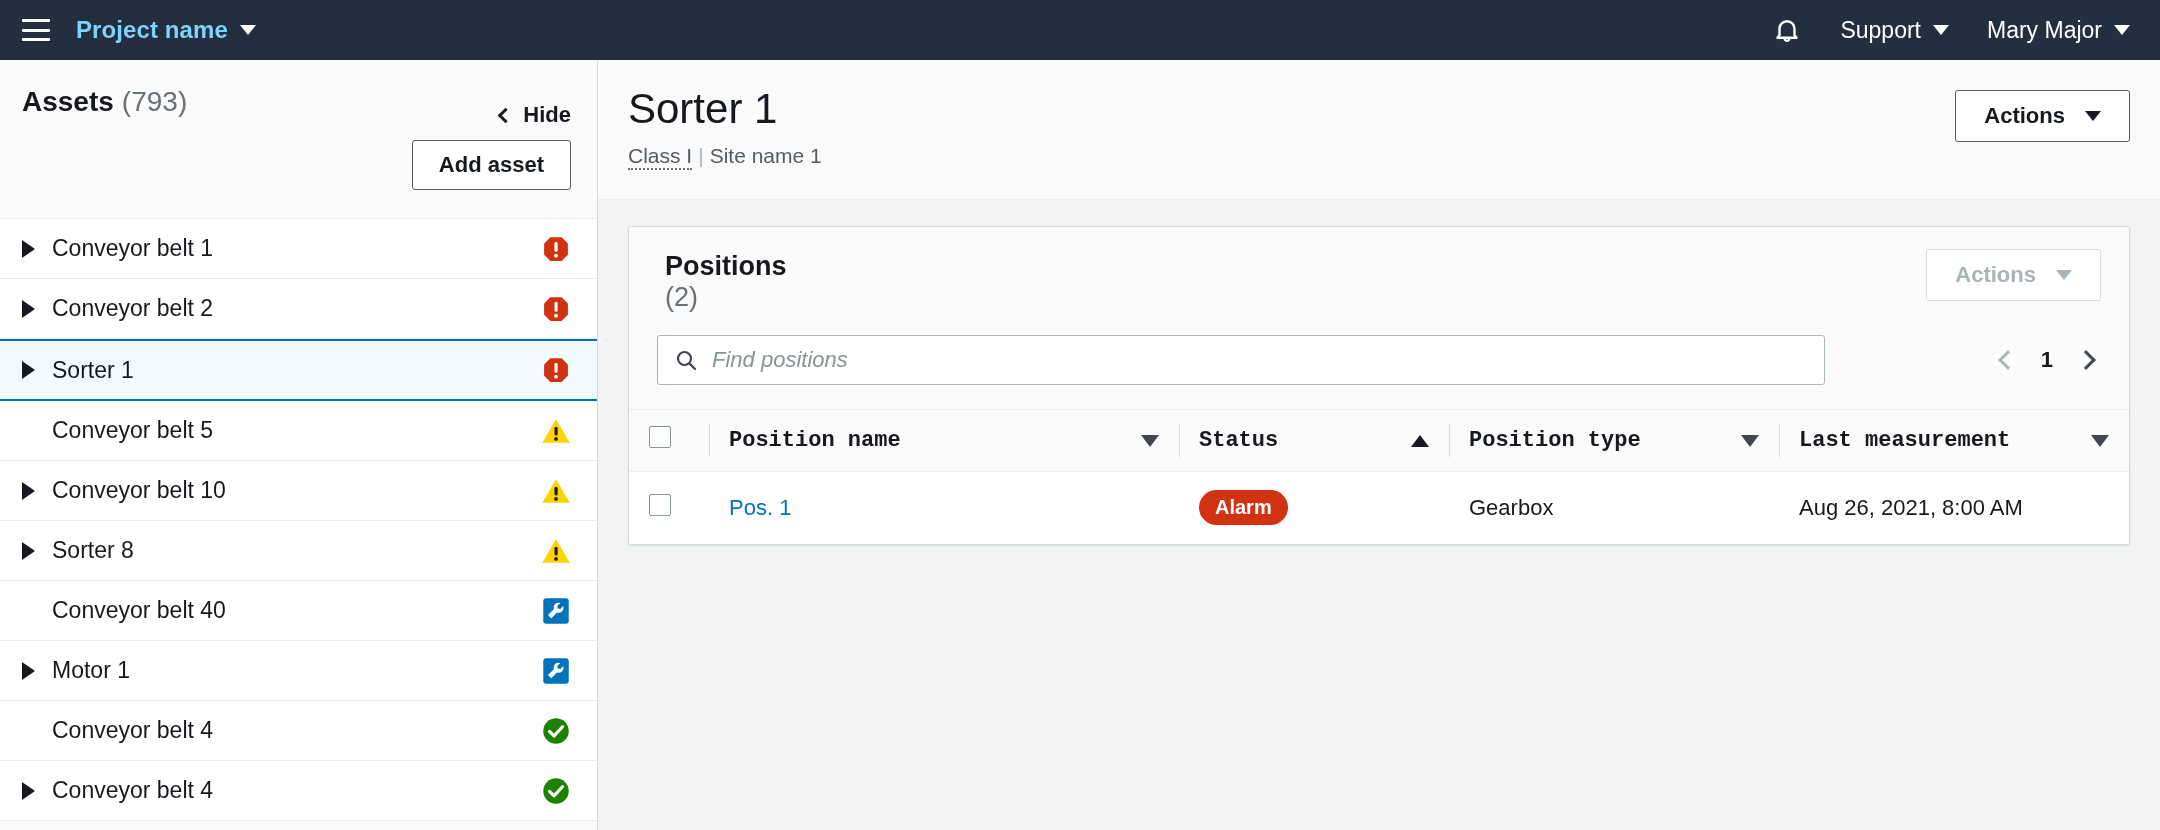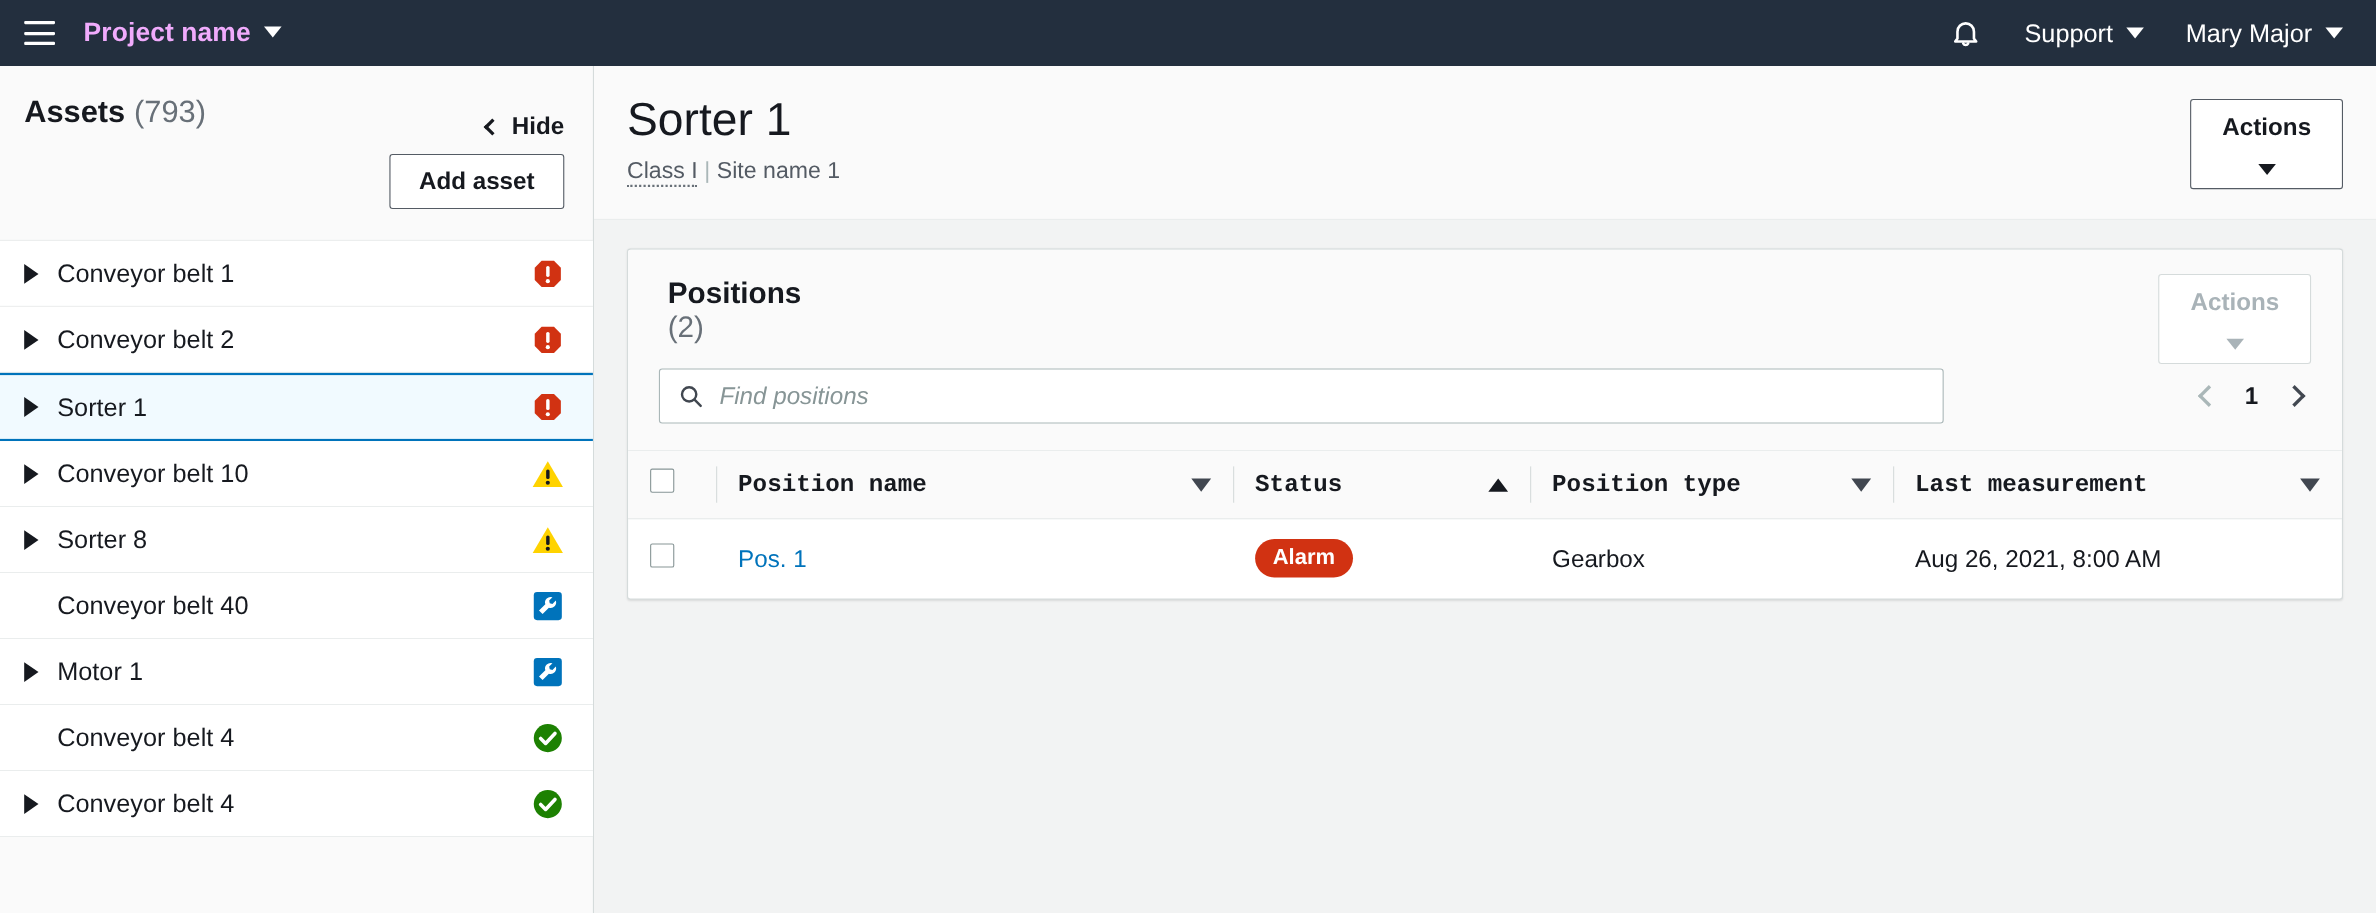--- a/index.html
+++ b/index.html
@@ -21,21 +21,21 @@
     color: #ffffff;
   }
   .hamburger {
     width: 28px; height: 22px;
     display: flex; flex-direction: column; justify-content: space-between;
     cursor: pointer;
     margin-right: 26px;
   }
   .hamburger span { display: block; height: 3px; background: #ffffff; border-radius: 1px; }
   .project-name {
-    font-size: 24px; font-weight: bold; color: #f0abfc;
+    font-size: 24px; font-weight: bold; color: #7dd3fc;
     letter-spacing: 0.1px;
   }
   .caret-down {
     display: inline-block;
     width: 0; height: 0;
     border-left: 8px solid transparent;
     border-right: 8px solid transparent;
     border-top: 10px solid #ffffff;
     margin-left: 12px;
     vertical-align: 3px;
@@ -46,21 +46,21 @@
     margin-left: 38px; cursor: pointer;
     display: flex; align-items: center;
   }
   .bell-icon { margin-left: 0; width: 30px; height: 30px; }
 
   
   .body-wrap { display: flex; height: 770px; }
 
   
   .sidebar {
-    width: 540px;
+    width: 598px;
     background: #fafafa;
     border-right: 1px solid #d5dbdb;
     display: flex; flex-direction: column;
     flex: none;
   }
   .sidebar-head {
     padding: 26px 26px 0 22px;
     position: relative;
     height: 158px;
   }
@@ -147,21 +147,20 @@
     background: #ffffff;
     border: 1px solid #545b64;
     border-radius: 3px;
     color: #16191f;
     font-size: 22px; font-weight: bold;
     padding: 12px 28px;
     cursor: pointer;
     display: flex; align-items: center; gap: 20px;
     font-family: "Liberation Sans", sans-serif;
     margin-top: 4px;
-    flex-direction: column;
   }
   .caret-dark {
     width: 0; height: 0;
     border-left: 8px solid transparent;
     border-right: 8px solid transparent;
     border-top: 10px solid #16191f;
   }
   .caret-grey {
     width: 0; height: 0;
     border-left: 8px solid transparent;
@@ -361,20 +360,29 @@
         </div>
         <div class="tree-item selected">
           <span class="tw">
             <span class="tw-arrow"></span>
           </span>
           <span class="tree-label">Sorter 1</span>
           <svg class="status-ico" viewBox="0 0 24 24">
             <polygon points="7.5,2.5 16.5,2.5 21.5,7.5 21.5,16.5 16.5,21.5 7.5,21.5 2.5,16.5 2.5,7.5" fill="#d13212"></polygon>
             <rect x="10.8" y="6.2" width="2.5" height="8" rx="1.2" fill="#fff"></rect>
             <circle cx="12" cy="17.3" r="1.5" fill="#fff"></circle>
+          </svg>
+        </div>
+        <div class="tree-item">
+          <span class="tw"></span>
+          <span class="tree-label">Conveyor belt 5</span>
+          <svg class="status-ico" viewBox="0 0 24 24">
+            <path d="M12 2.6 L23 21.4 L1 21.4 Z" fill="#ffd300"></path>
+            <rect x="10.8" y="8.6" width="2.5" height="7" rx="1.2" fill="#16191f"></rect>
+            <circle cx="12" cy="18.3" r="1.5" fill="#16191f"></circle>
           </svg>
         </div>
         <div class="tree-item">
           <span class="tw">
             <span class="tw-arrow"></span>
           </span>
           <span class="tree-label">Conveyor belt 10</span>
           <svg class="status-ico" viewBox="0 0 24 24">
             <path d="M12 2.6 L23 21.4 L1 21.4 Z" fill="#ffd300"></path>
             <rect x="10.8" y="8.6" width="2.5" height="7" rx="1.2" fill="#16191f"></rect>

